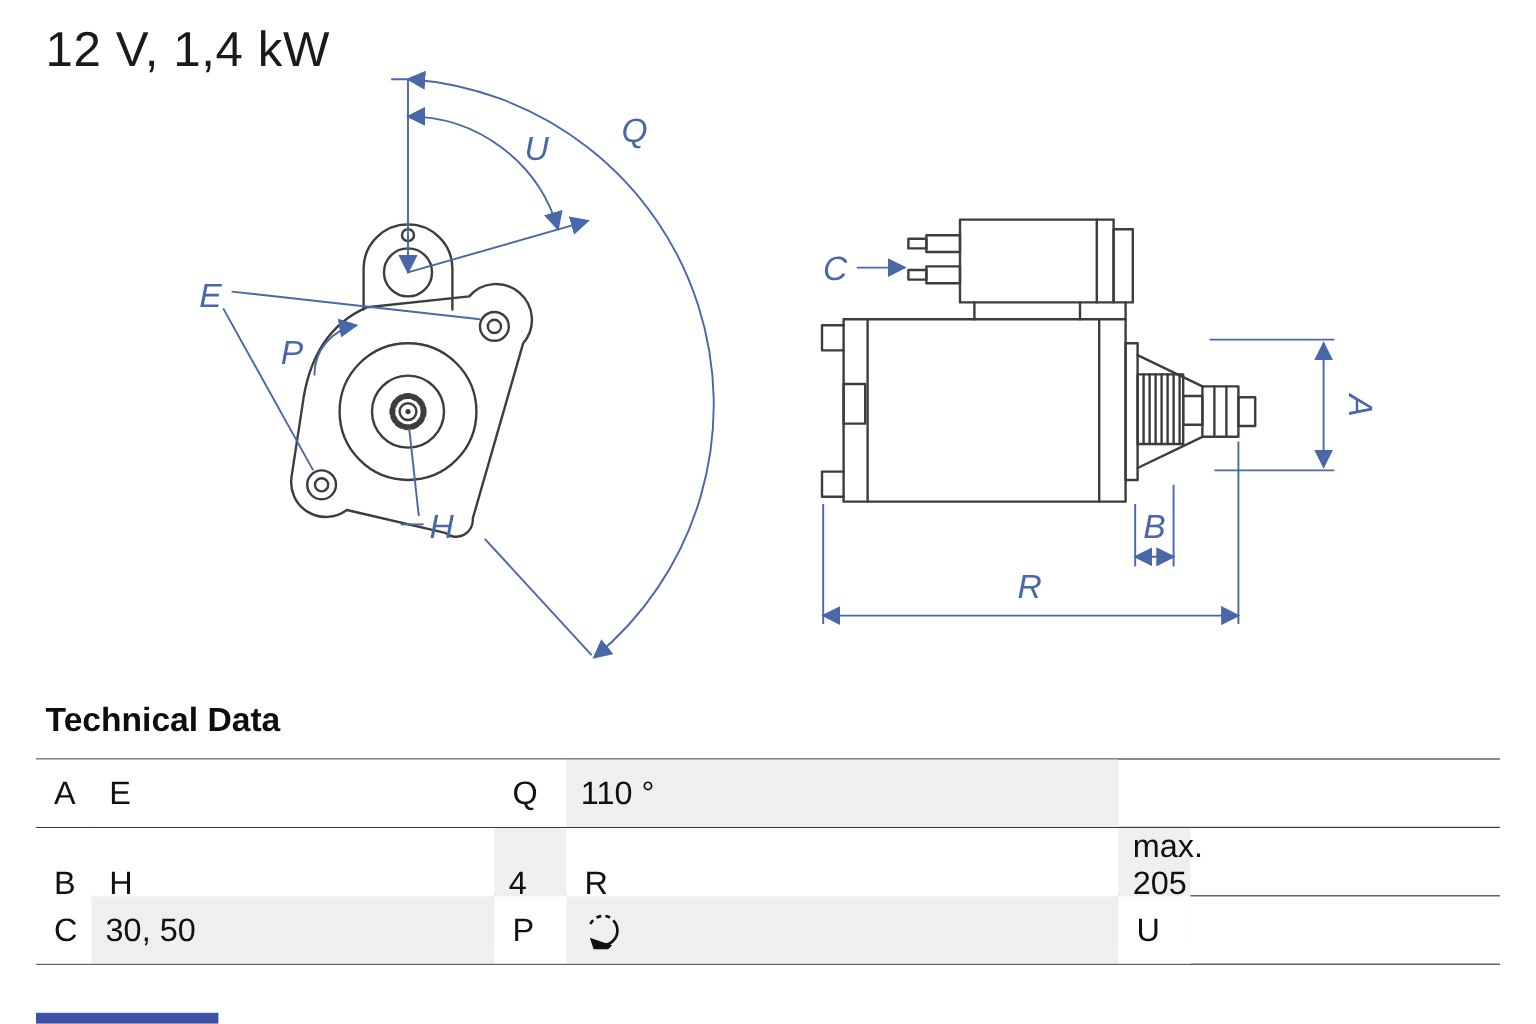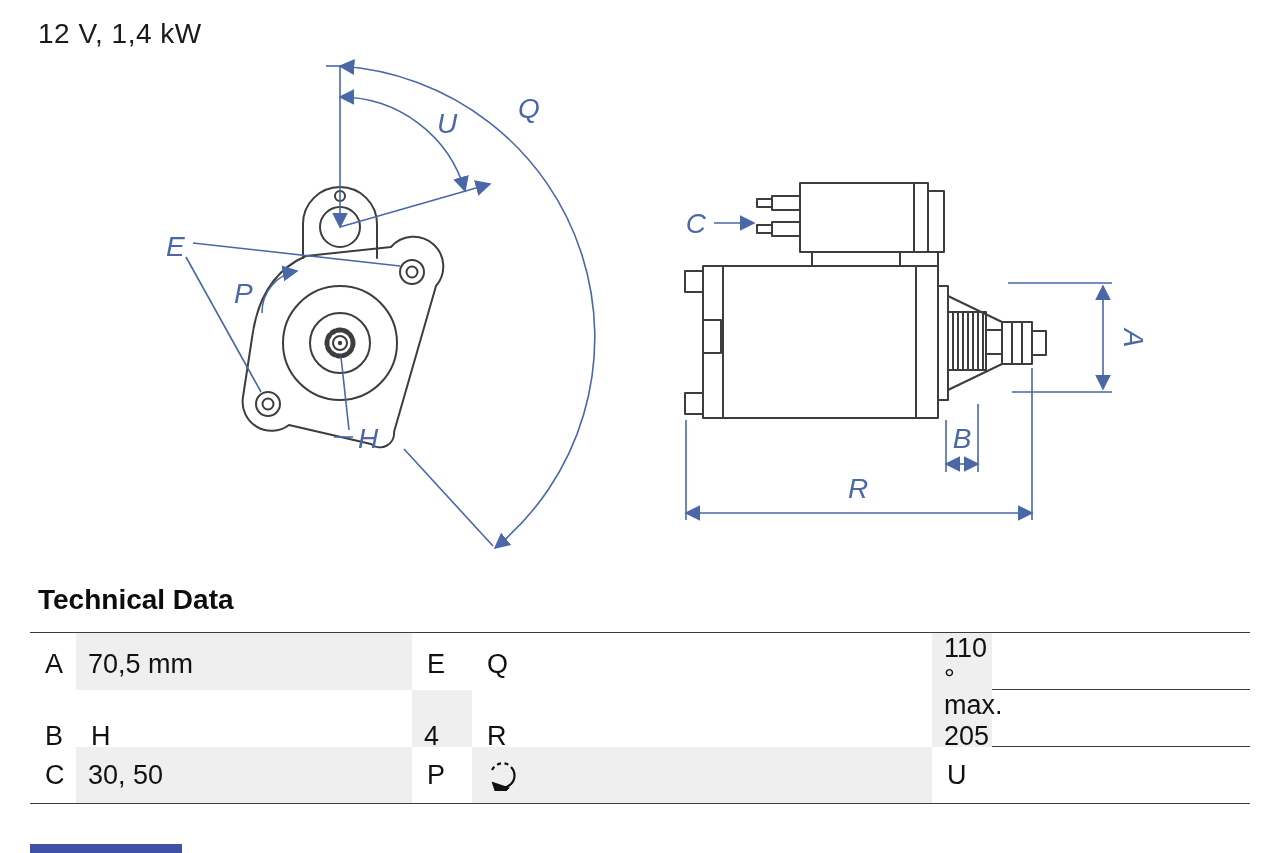--- a/index.html
+++ b/index.html
@@ -3,21 +3,21 @@
 <meta charset="utf-8">
 <style>
   html,body { margin:0; padding:0; }
   body {
     width:1280px; height:853px; background:#ffffff; position:relative;
     font-family:"Liberation Sans", sans-serif; overflow:hidden;
     color:#111;
   }
   .title {
     position:absolute; left:38px; top:18px;
-    font-size:28px; letter-spacing:0.5px; color:#1a1a1a;
+    font-size:41px; letter-spacing:0.5px; color:#1a1a1a;
   }
   .drawing { position:absolute; left:0; top:0; }
   .draw { stroke:var(--line-dark,#3d3d3d); stroke-width:2; fill:none; stroke-linejoin:round; stroke-linecap:round; }
   .dim  { stroke:var(--dimension-blue,#4a67a8); stroke-width:1.6; fill:none; }
   .dimlabel {
     fill:var(--dimension-blue,#4a67a8);
     font-family:"Liberation Sans", sans-serif;
     font-style:italic; font-size:28px; stroke:none;
   }
   .heading {
@@ -163,21 +163,20 @@
   <text class="dimlabel" x="1124" y="338" text-anchor="middle" transform="rotate(90 1124 338)">A</text>
   <text class="dimlabel" x="962" y="448" text-anchor="middle">B</text>
   <text class="dimlabel" x="858" y="498" text-anchor="middle">R</text>
 </svg>
 
 <div class="heading">Technical Data</div>
 
 <div class="table">
   <div class="trow">
     <div class="kcell">A</div>
-    <div class="vcell">70,5 mm</div>
     <div class="kcell">E</div>
     <div class="kcell">Q</div>
     <div class="vcell">110 °</div>
   </div>
   <div class="trow">
     <div class="kcell">B</div>
     <div class="kcell">H</div>
     <div class="vcell">4</div>
     <div class="kcell">R</div>
     <div class="vcell">max. 205 mm</div>

